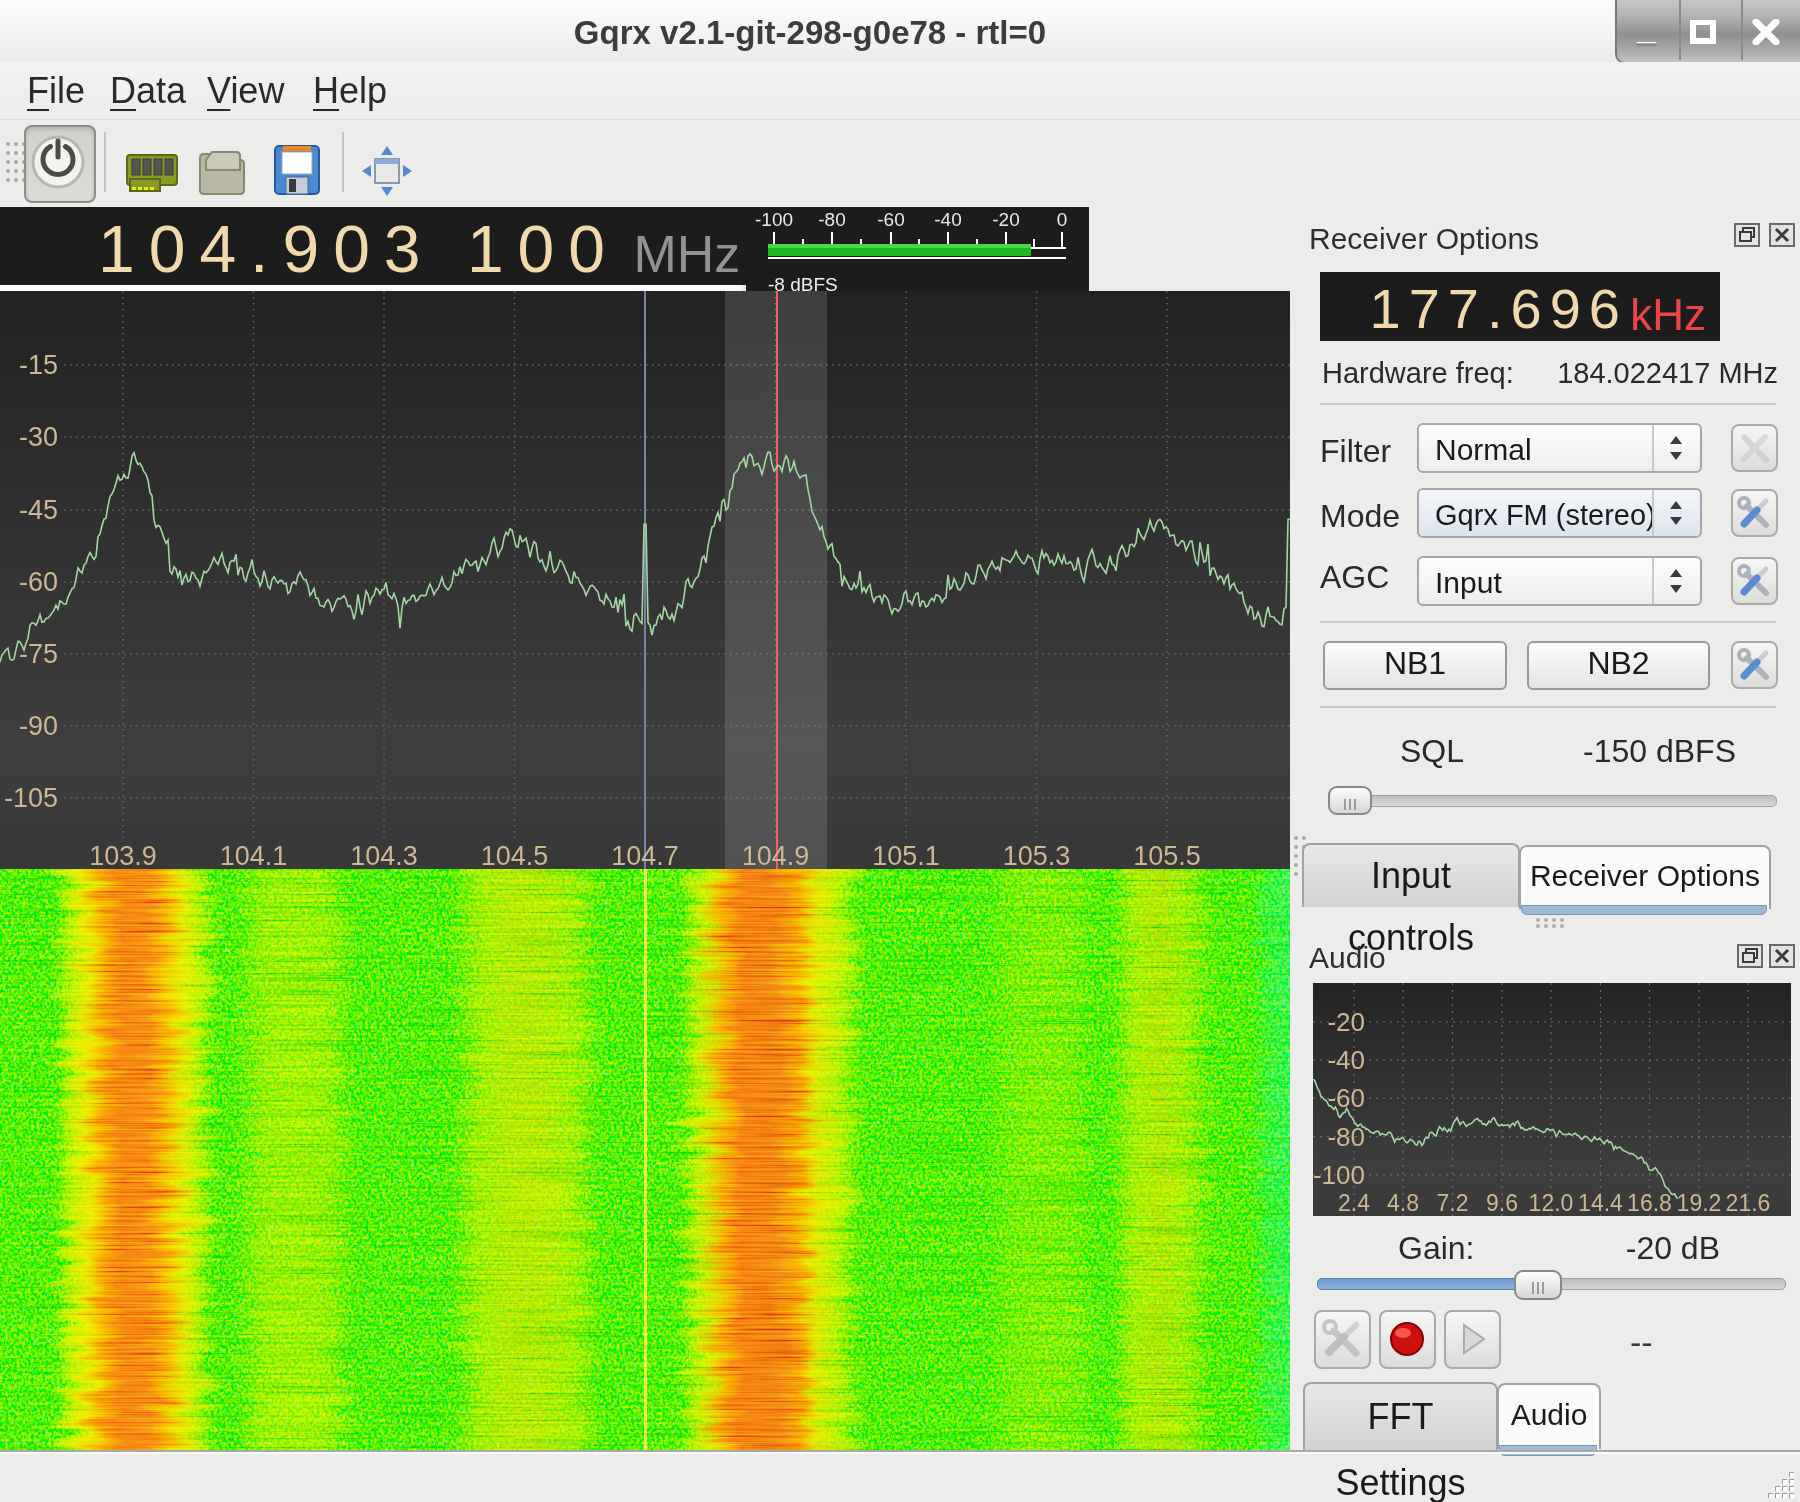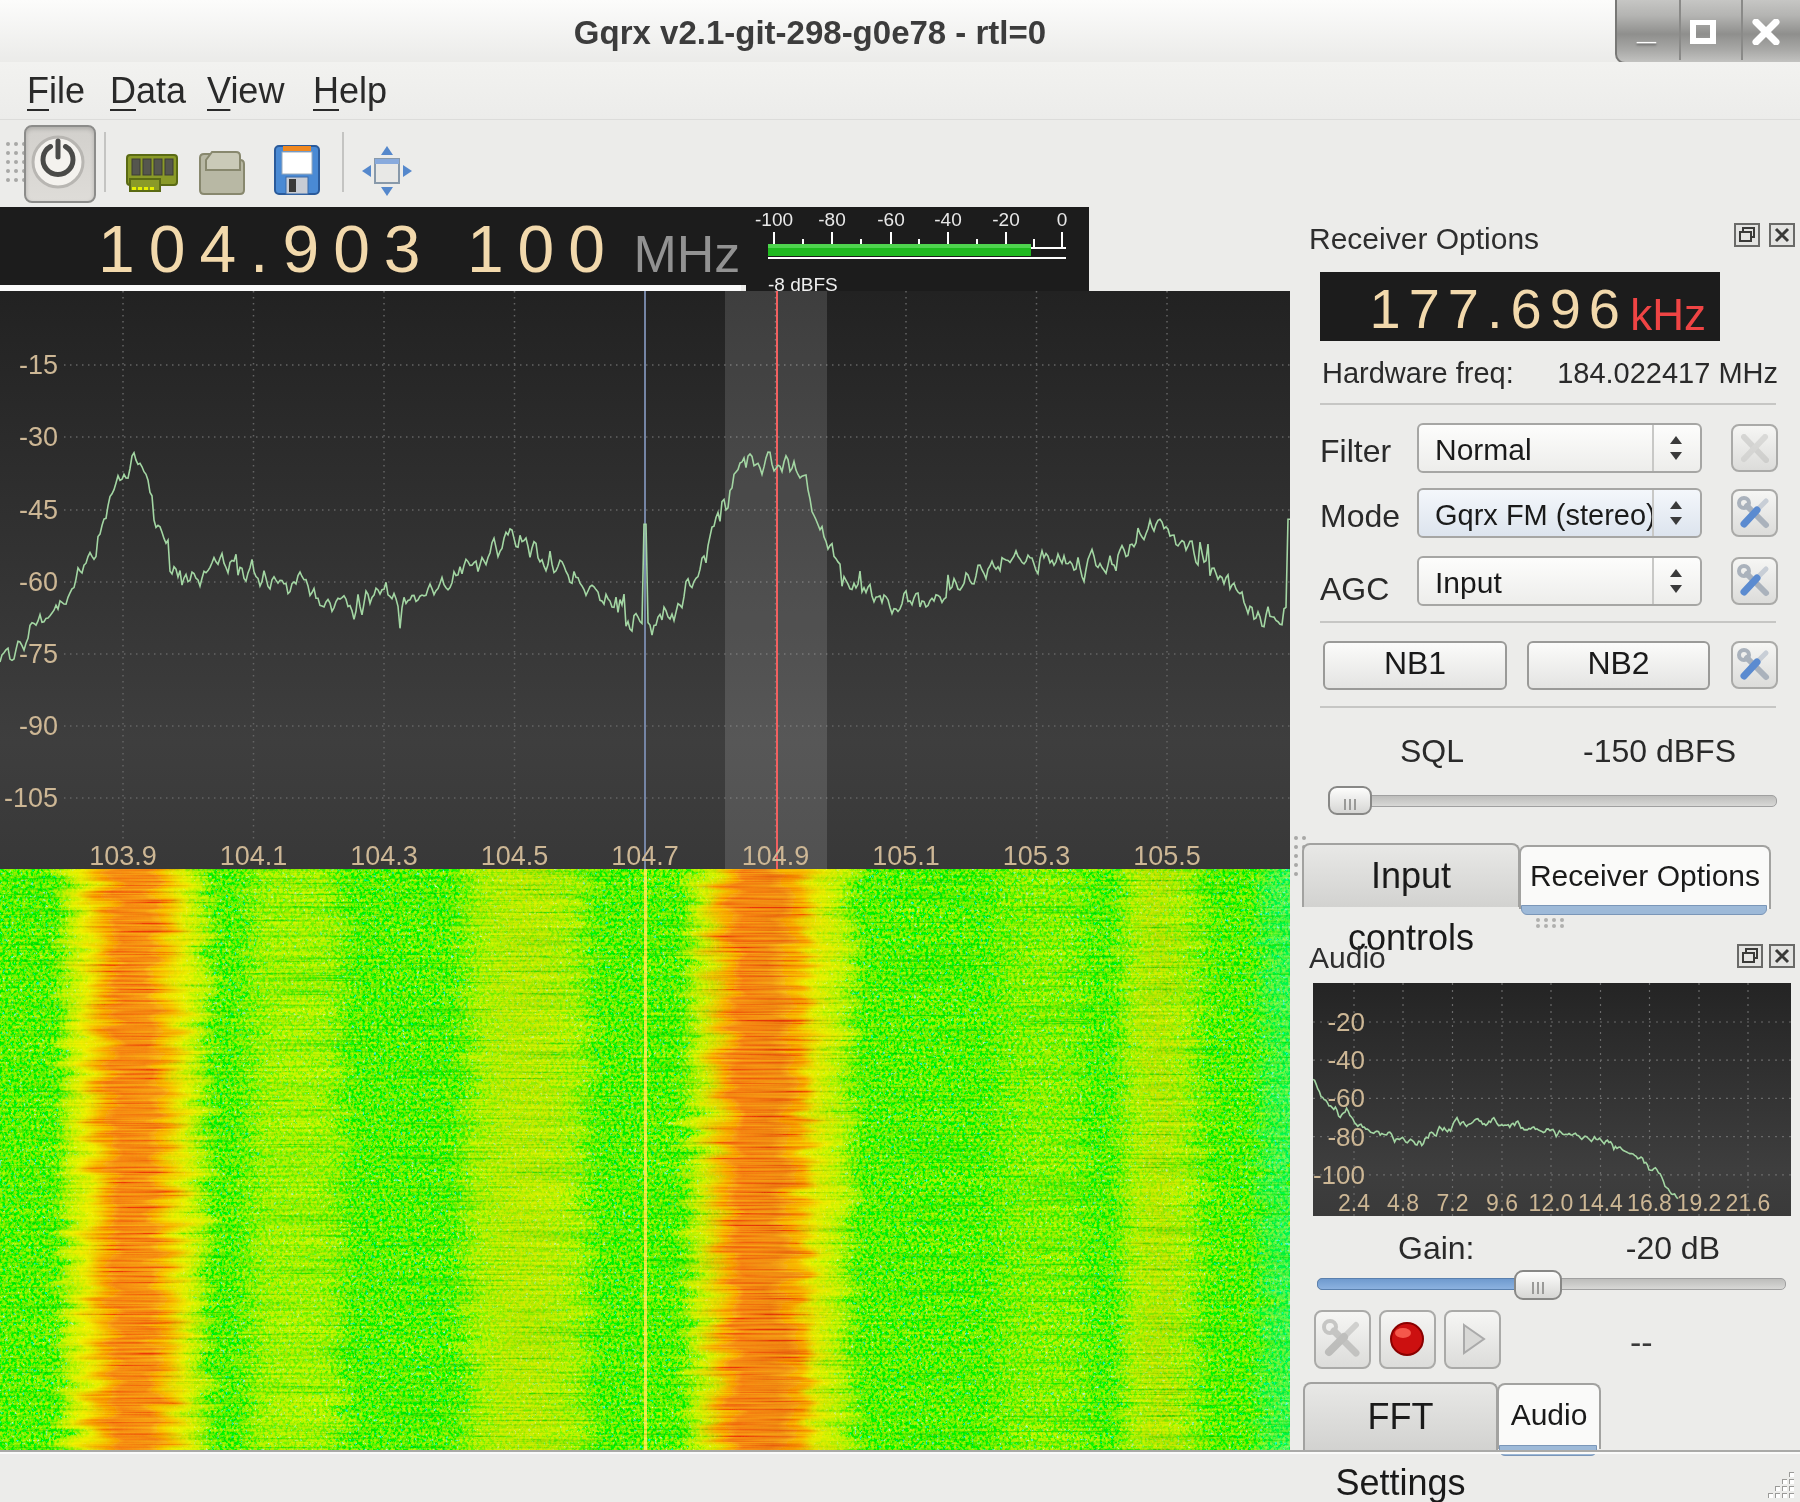--- a/index.html
+++ b/index.html
@@ -355,21 +355,21 @@
     <svg width="43" height="44">
         <g stroke-linecap="round">
           <circle cx="11" cy="12" r="5" fill="none" stroke="#aab2bc" stroke-width="4"></circle>
           <line x1="14" y1="15" x2="33" y2="34" stroke="#aab2bc" stroke-width="6"></line>
           <line x1="33" y1="10" x2="24" y2="19" stroke="#c8ced6" stroke-width="5"></line>
           <line x1="24" y1="19" x2="11" y2="33" stroke="#5b8bd0" stroke-width="7"></line>
         </g>
       </svg>
   </div>
 
-  <div class="abs" style="left:30px;top:366px">AGC</div>
+  <div class="abs" style="left:30px;top:354px">AGC</div>
   <div class="abs combo" style="left:127px;top:351px;width:281px;height:46px">
     <span class="ctext">Input</span>
     <span class="carr"><svg width="44" height="44" style="margin-top:1px">
           <path d="M22 10 L28 18 L16 18 Z" fill="#3a3a3a"></path>
           <path d="M22 34 L28 26 L16 26 Z" fill="#3a3a3a"></path>
         </svg></span>
   </div>
   <div class="abs toolbtn" style="left:441px;top:352px;width:43px;height:44px">
     <svg width="43" height="44">
         <g stroke-linecap="round">

